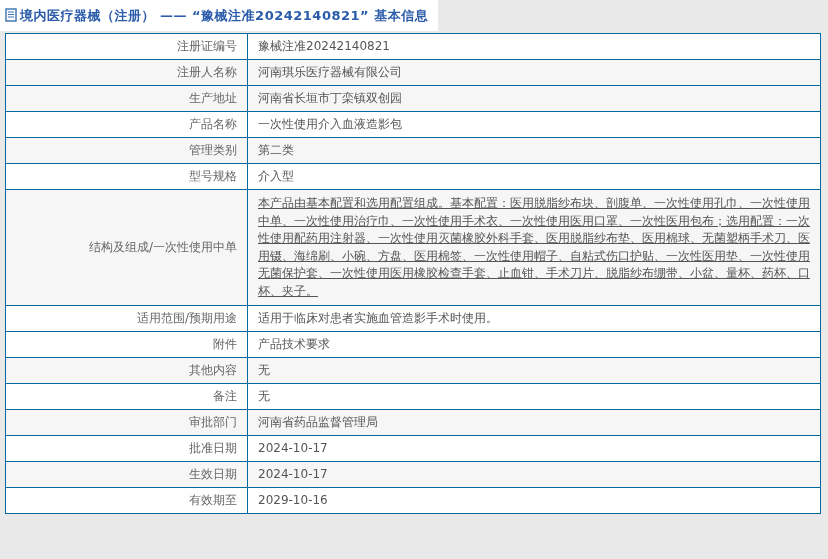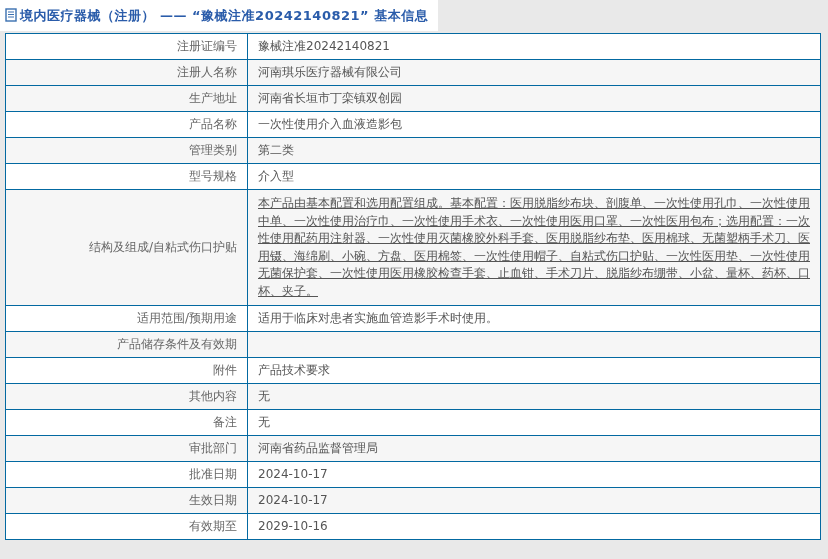--- a/index.html
+++ b/index.html
@@ -109,30 +109,26 @@
       </tr>
       <tr class="alt">
         <td class="label-cell">管理类别</td>
         <td class="value-cell">第二类</td>
       </tr>
       <tr>
         <td class="label-cell">型号规格</td>
         <td class="value-cell">介入型</td>
       </tr>
       <tr class="alt tall">
-        <td class="label-cell">结构及组成/自粘式伤口护贴</td>
+        <td class="label-cell">结构及组成/一次性使用中单</td>
         <td class="value-cell">本产品由基本配置和选用配置组成。基本配置：医用脱脂纱布块、剖腹单、一次性使用孔巾、一次性使用中单、一次性使用治疗巾、一次性使用手术衣、一次性使用医用口罩、一次性医用包布；选用配置：一次性使用配药用注射器、一次性使用灭菌橡胶外科手套、医用脱脂纱布垫、医用棉球、无菌塑柄手术刀、医用镊、海绵刷、小碗、方盘、医用棉签、一次性使用帽子、自粘式伤口护贴、一次性医用垫、一次性使用无菌保护套、一次性使用医用橡胶检查手套、止血钳、手术刀片、脱脂纱布绷带、小盆、量杯、药杯、口杯、夹子。</td>
       </tr>
       <tr>
         <td class="label-cell">适用范围/预期用途</td>
         <td class="value-cell">适用于临床对患者实施血管造影手术时使用。</td>
-      </tr>
-      <tr class="alt">
-        <td class="label-cell">产品储存条件及有效期</td>
-        <td class="value-cell"></td>
       </tr>
       <tr>
         <td class="label-cell">附件</td>
         <td class="value-cell">产品技术要求</td>
       </tr>
       <tr class="alt">
         <td class="label-cell">其他内容</td>
         <td class="value-cell">无</td>
       </tr>
       <tr>

